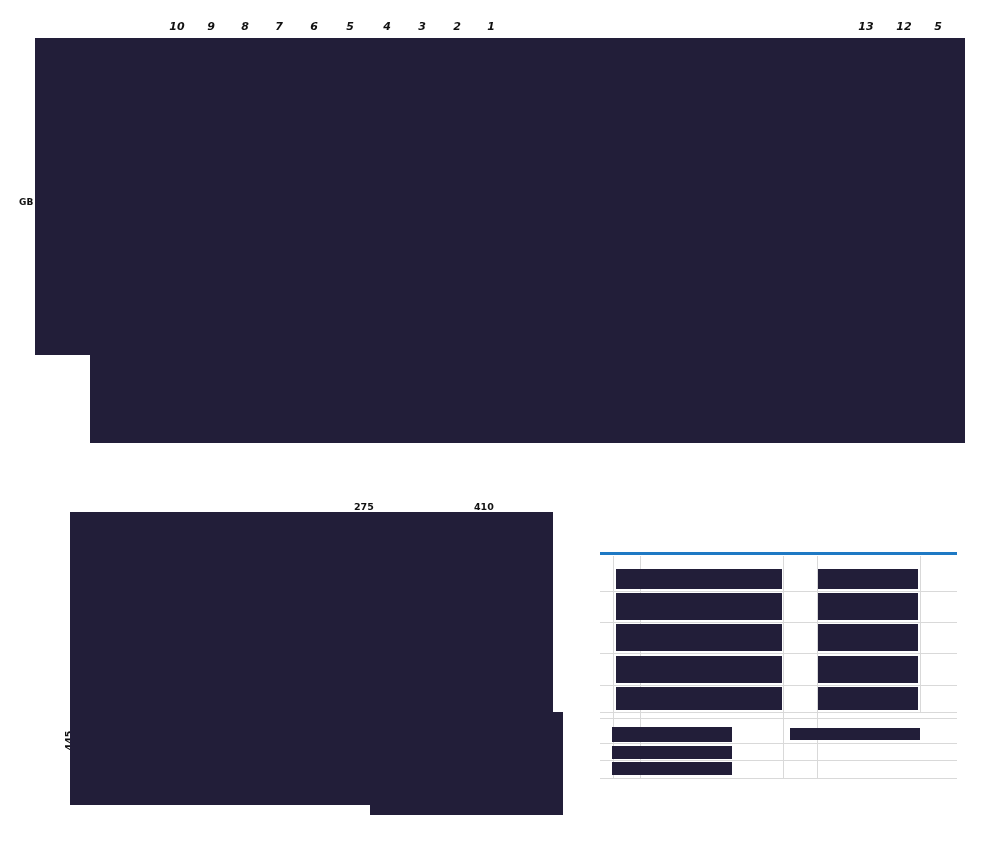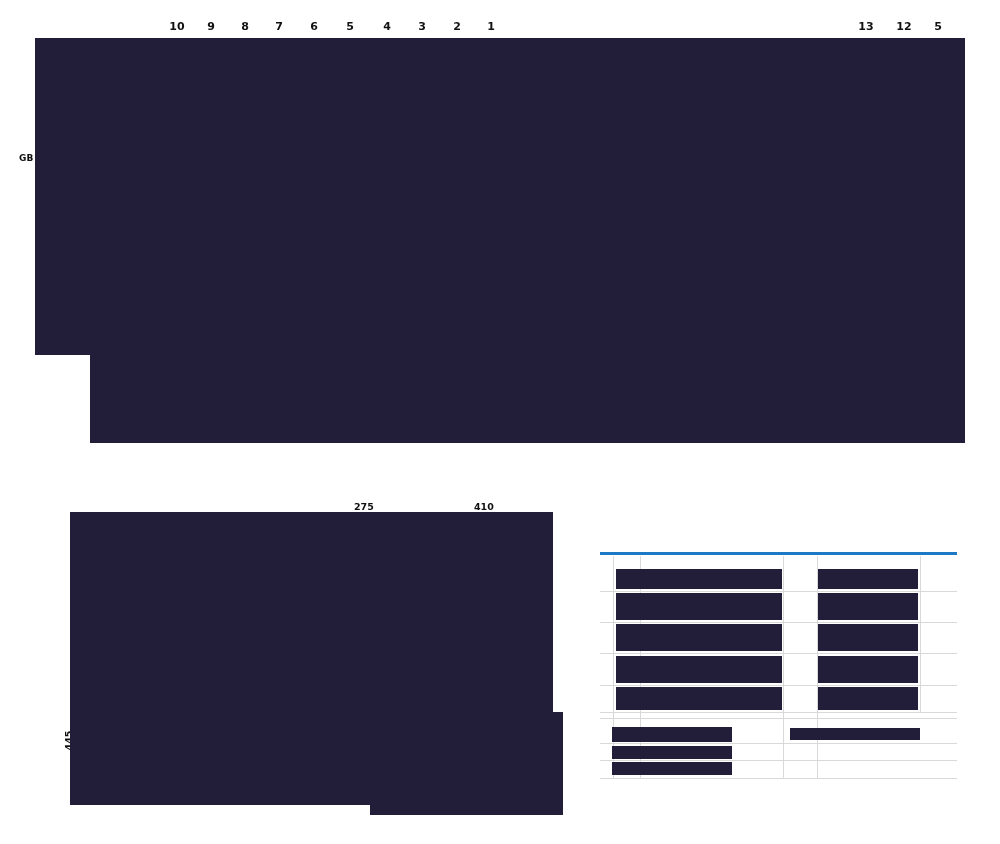--- a/index.html
+++ b/index.html
@@ -21,40 +21,42 @@
   }
   .fill { position: absolute; background: var(--drawing-fill); }
   .glabel {
     position: absolute;
     top: 21px;
     transform: translateX(-50%);
     font-size: 11px;
     font-weight: bold;
     color: var(--text);
     line-height: 12px;
+    font-style: italic;
   }
   .dim {
     position: absolute;
     font-size: 9.5px;
     font-weight: bold;
     color: var(--text);
     line-height: 11px;
   }
   .dim-v {
     transform: rotate(-90deg);
     transform-origin: center;
     width: 28px;
     text-align: center;
   }
   .rowlabel {
     position: absolute;
     font-size: 9px;
     font-weight: bold;
     color: var(--text);
     line-height: 10px;
+    margin-top: 44px;
   }
   .blue-rule {
     position: absolute;
     left: 600px; top: 552px; width: 357px; height: 3px;
     background: var(--accent-blue);
   }
   .hline { position: absolute; left: 600px; width: 357px; height: 1px; background: var(--grid-line); }
   .vline { position: absolute; width: 1px; background: var(--grid-line); }
 </style>
 </head>

